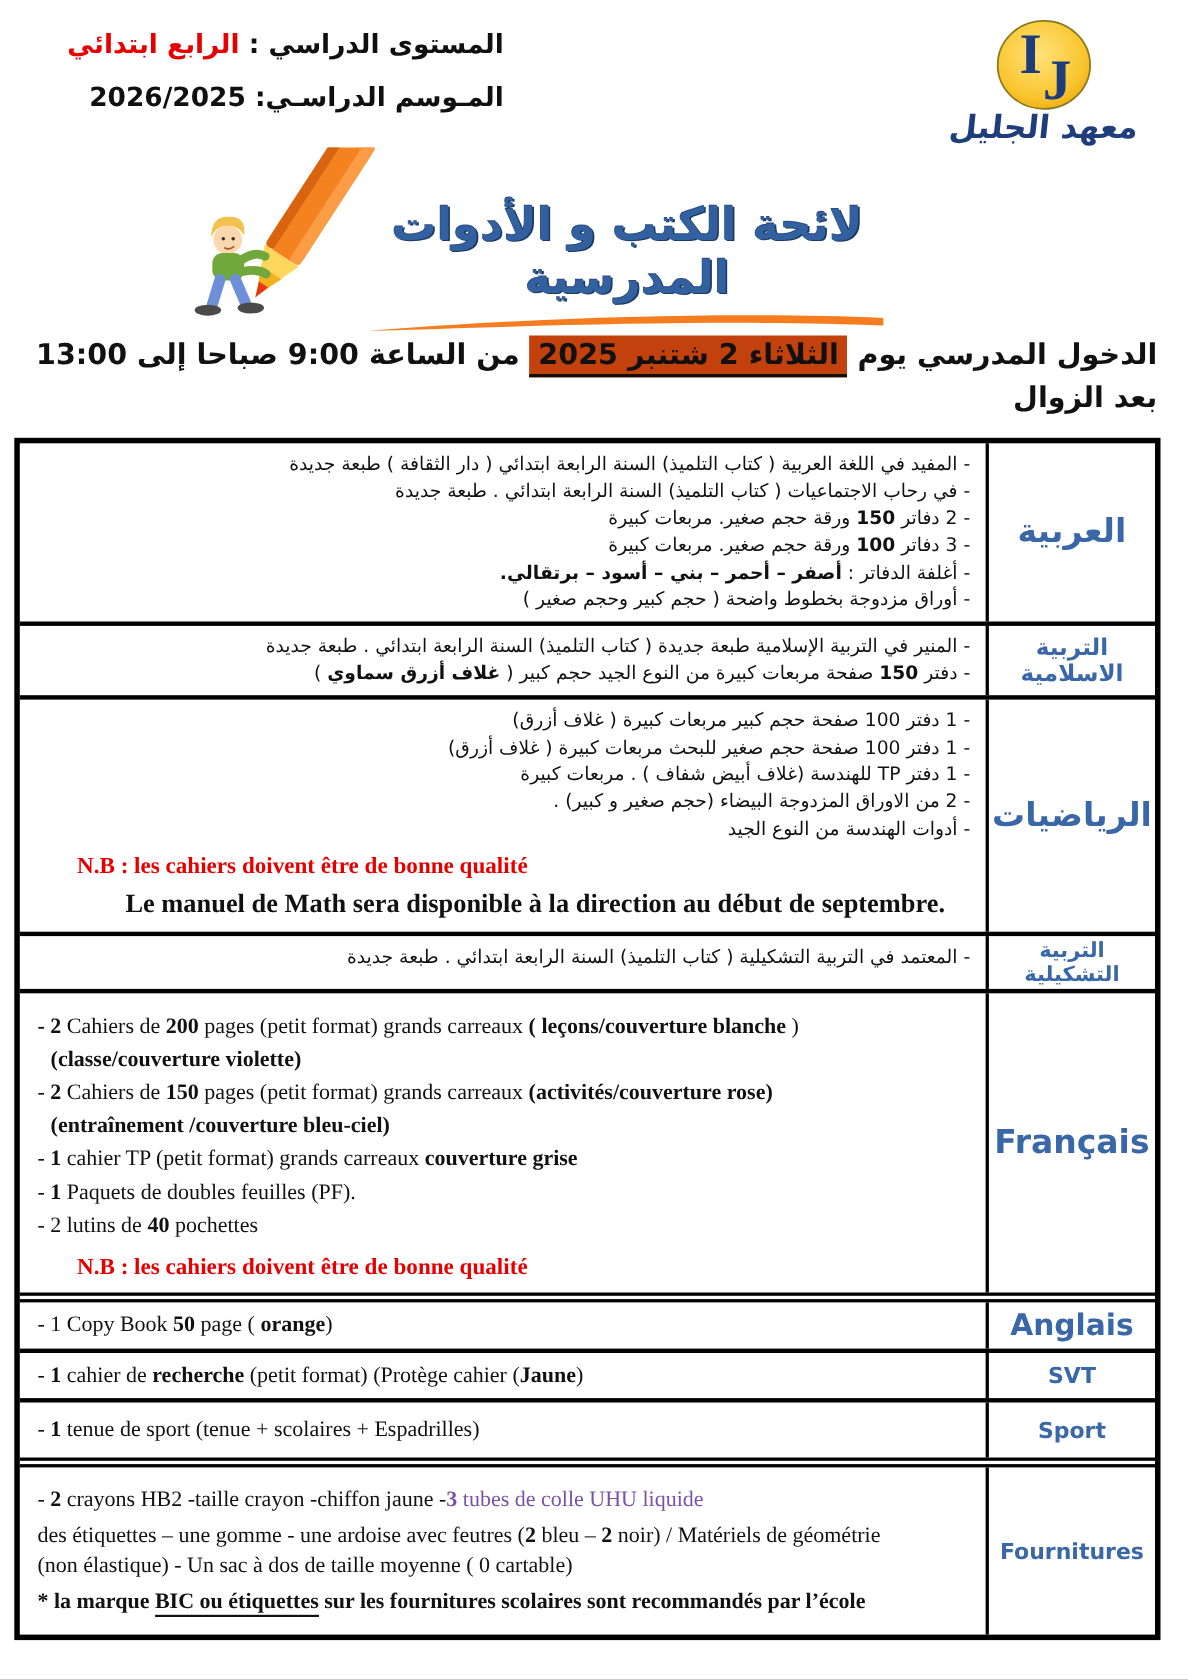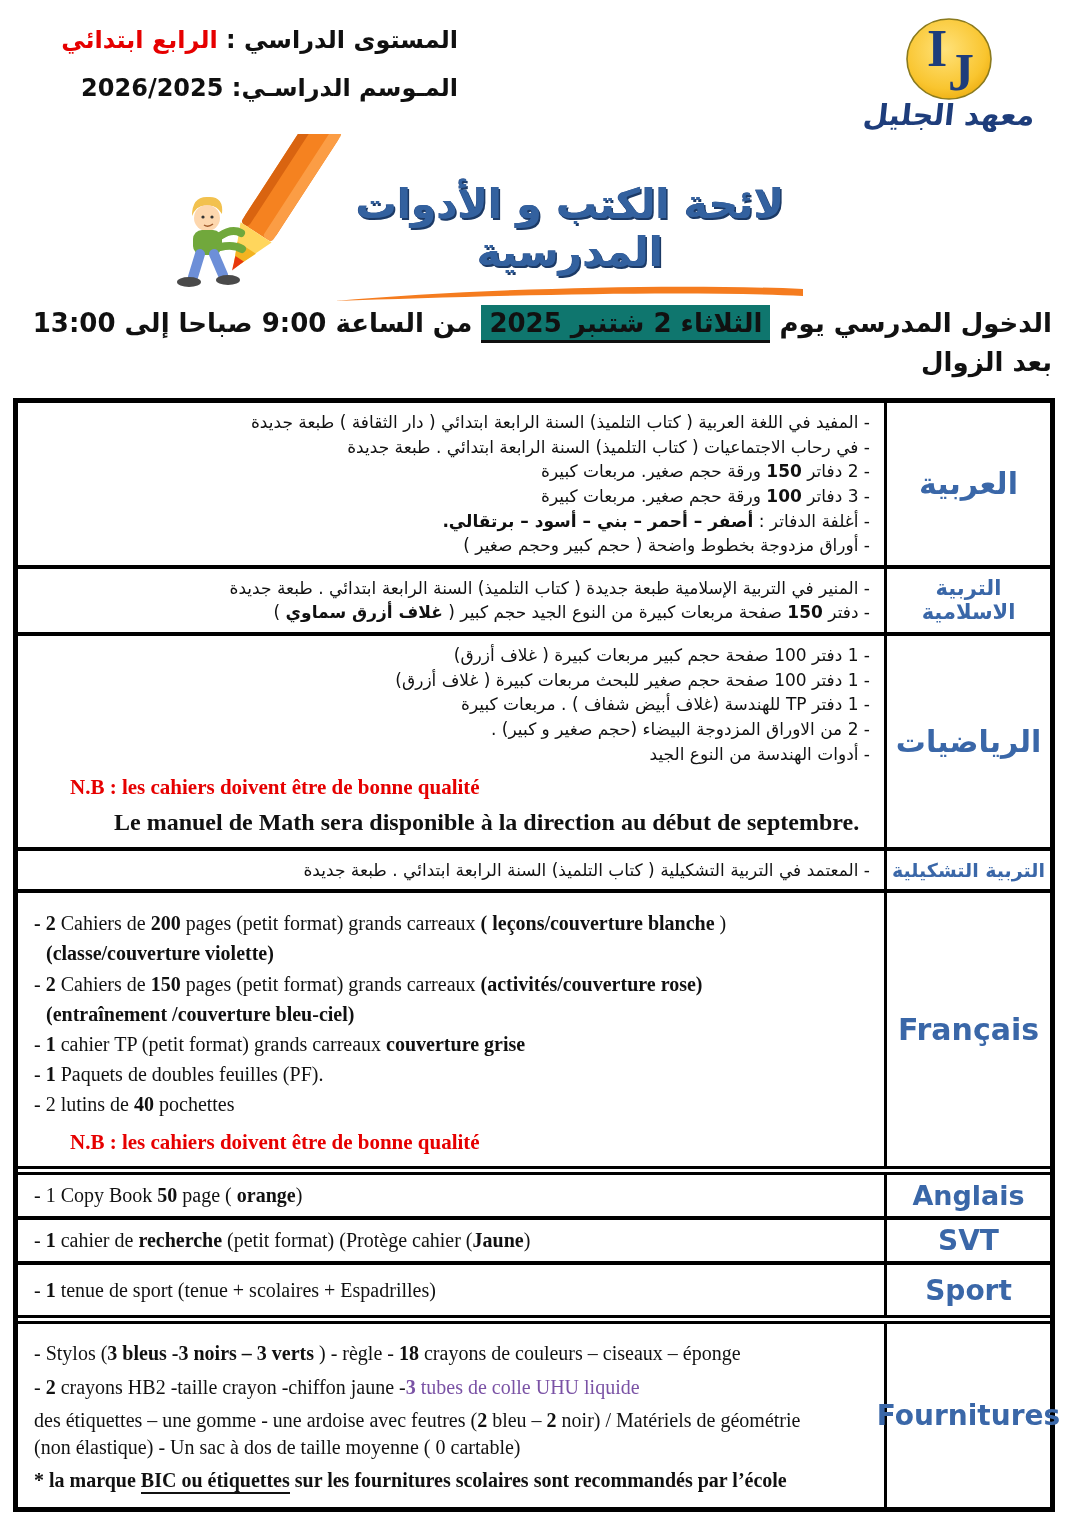--- a/index.html
+++ b/index.html
@@ -14,28 +14,28 @@
   .school-name{font-weight:bold;font-size:29px;color:#1e3d7b;margin-top:-4px;transform:skewX(-6deg);}
   
   .title-row{position:relative;height:158px;margin-top:2px;}
   .pencil{position:absolute;left:168px;top:-6px;}
   .title-wrap{position:absolute;left:325px;top:40px;width:490px;text-align:center;}
   .doc-title{font-size:41px;font-weight:bold;color:#33619f;direction:rtl;
              text-shadow:1.5px 1.5px 0 #1c3a66, -0.5px -0.5px 0 #2a4c86;letter-spacing:0;}
   .swoosh{margin-top:6px;}
   
   .entry-line{direction:rtl;text-align:right;padding:6px 28px 0 20px;font-weight:bold;font-size:26px;line-height:1.5;}
-  .entry-line .hl{background:#0f766e;border-bottom:3px solid #101010;padding:3px 8px 2px;}
+  .entry-line .hl{background:#c2410c;border-bottom:3px solid #101010;padding:3px 8px 2px;}
   
   .stable{margin:16px 25px 0 13px;border:5px solid #000;}
   .trow{display:flex;border-bottom:4px solid #000;}
   .trow.sep-double{border-bottom:9px double #000;}
   .trow:last-child{border-bottom:none;}
   .tcontent{flex:1;padding:7px 14px 7px 16px;box-sizing:border-box;}
-  .tlabel{width:166px;border-left:3px solid #000;display:flex;align-items:center;justify-content:center;
+  .tlabel{width:154px;border-left:3px solid #000;display:flex;align-items:center;justify-content:center;
           color:#3a67a8;font-weight:bold;text-align:center;box-sizing:border-box;padding:2px;}
   .ar{direction:rtl;text-align:right;font-size:17px;line-height:1.45;}
   .fr{direction:ltr;text-align:left;font-family:"Liberation Serif",serif;font-size:20px;line-height:1.36;}
   .line{min-height:1em;}
   .b{font-weight:bold;}
   .u{border-bottom:2px solid currentColor;padding-bottom:1px;}
   .note_red{direction:ltr;text-align:left;font-family:"Liberation Serif",serif;font-size:21px;font-weight:bold;
             color:#e60000;padding:6px 0 0 36px;}
   .note_big{direction:ltr;text-align:left;font-family:"Liberation Serif",serif;font-size:24px;padding:2px 0 0 80px;font-weight:bold;}
   .indent{padding-left:12px;}
@@ -50,21 +50,21 @@
   .row-svt .tcontent{min-height:30px;display:flex;flex-direction:column;justify-content:flex-end;}
   .row-sport .tcontent{min-height:50px;display:flex;flex-direction:column;justify-content:center;}
   .row-fournitures .tcontent{min-height:152px;padding-top:10px;}
   .row-fournitures .line{margin:6px 0;}
   .row-fournitures .line.cont{margin:0;}
   .lbl-a{font-size:30px;}
   .lbl-b{font-size:21px;}
   .lbl-c{font-size:19px;}
   .lbl-fr{font-size:30px;}
   .lbl-en{font-size:27px;}
-  .lbl-sm{font-size:28px;}
+  .lbl-sm{font-size:20px;}
 </style>
 </head>
 <body>
 
 <div class="page">
 
   <div class="hdr">
     <div class="hdr-left">
       <div class="hdr-line">
         <span>المستوى الدراسي : </span><span class="val-red">الرابع ابتدائي</span>
@@ -213,21 +213,20 @@
       <div class="tcontent fr">
           <div class="line"><span> - </span><span class="b">1</span><span> tenue de sport (tenue + scolaires + Espadrilles)</span></div>
         </div>
       <div class="tlabel lbl-sm">
           <span>Sport</span>
         </div>
     </div>
 
     <div class="trow row-fournitures">
       <div class="tcontent fr">
-          <div class="line"><span> - Stylos (</span><span class="b">3 bleus -3 noirs – 3 verts</span><span> ) - règle - </span><span class="b">18</span><span> crayons de couleurs – ciseaux – éponge</span></div>
           <div class="line"><span> - </span><span class="b">2</span><span> crayons  HB2 -taille crayon -chiffon jaune -</span><span class="b" style="color: rgb(122, 82, 165);">3</span><span style="color: rgb(122, 82, 165);"> tubes de colle UHU liquide</span></div>
           <div class="line cont"><span>des étiquettes – une gomme - une ardoise avec feutres (</span><span class="b">2</span><span>  bleu – </span><span class="b">2</span><span> noir) / Matériels de géométrie</span></div>
           <div class="line cont"><span>(non élastique) -  Un sac à dos de taille moyenne ( 0 cartable)</span></div>
           <div class="line note_star"><span class="b">* la marque </span><span class="b u">BIC ou étiquettes</span><span class="b"> sur les fournitures scolaires sont recommandés par l’école</span></div>
         </div>
       <div class="tlabel lbl-sm">
           <span>Fournitures</span>
         </div>
     </div>
 

